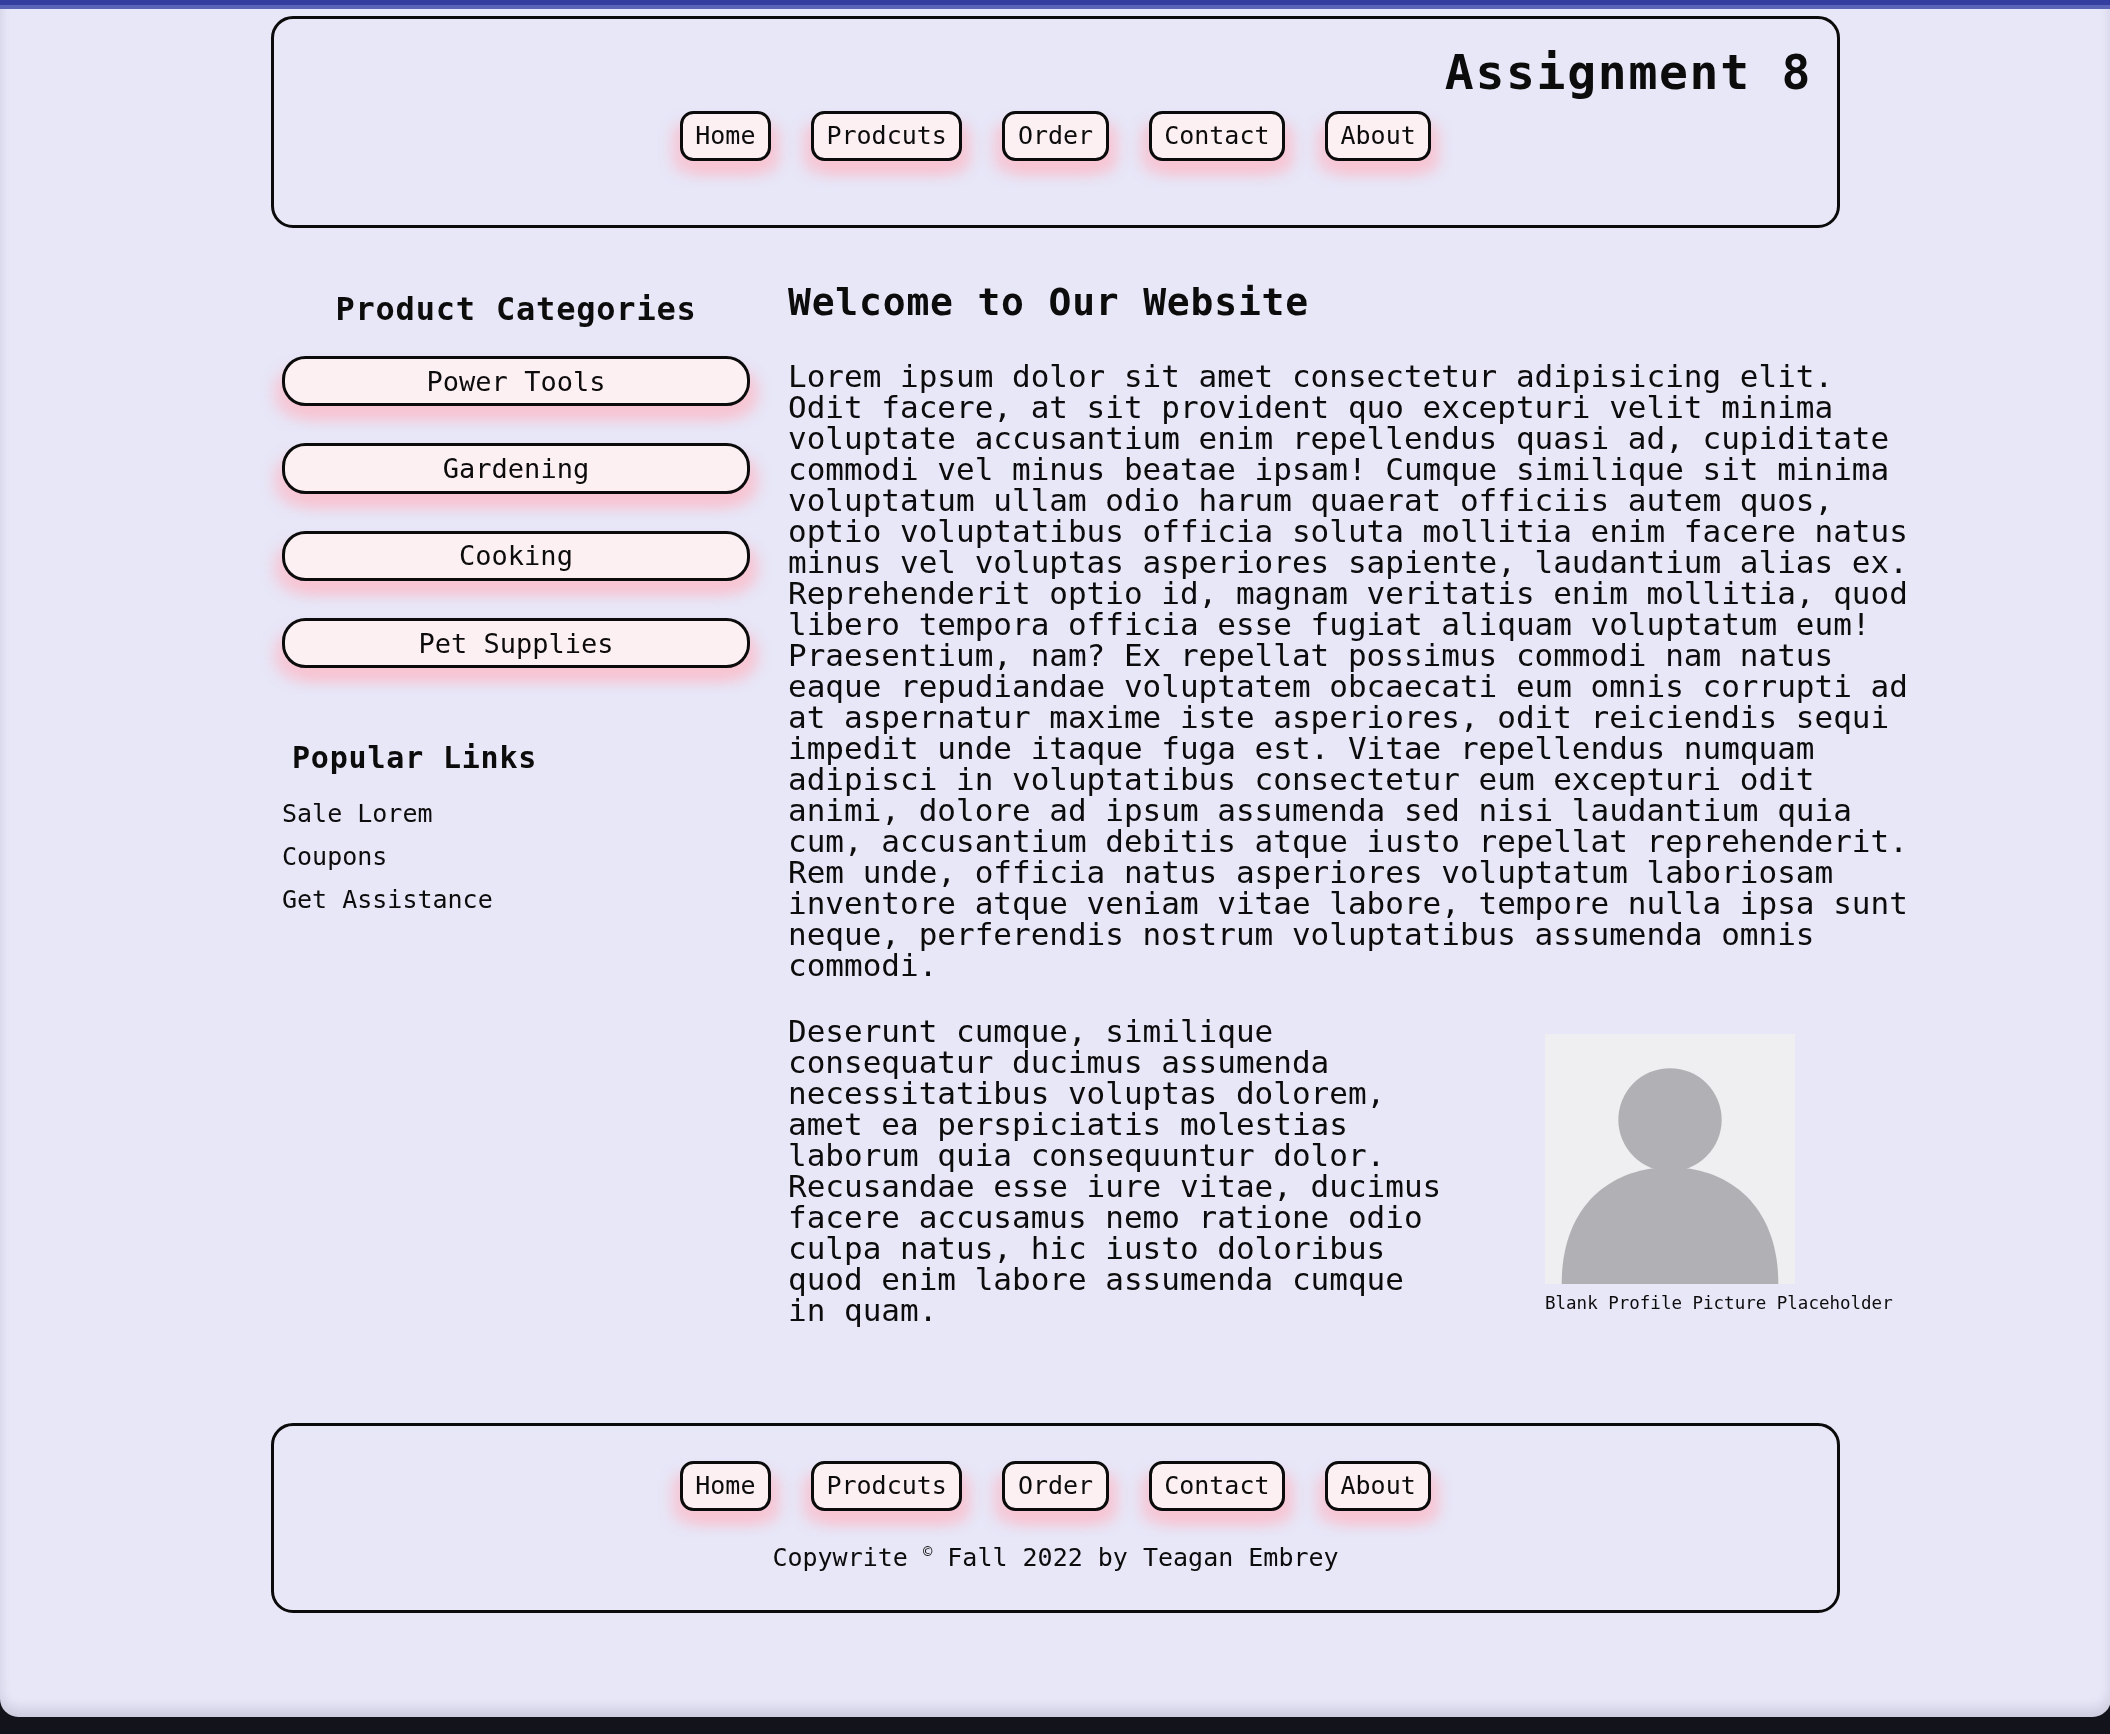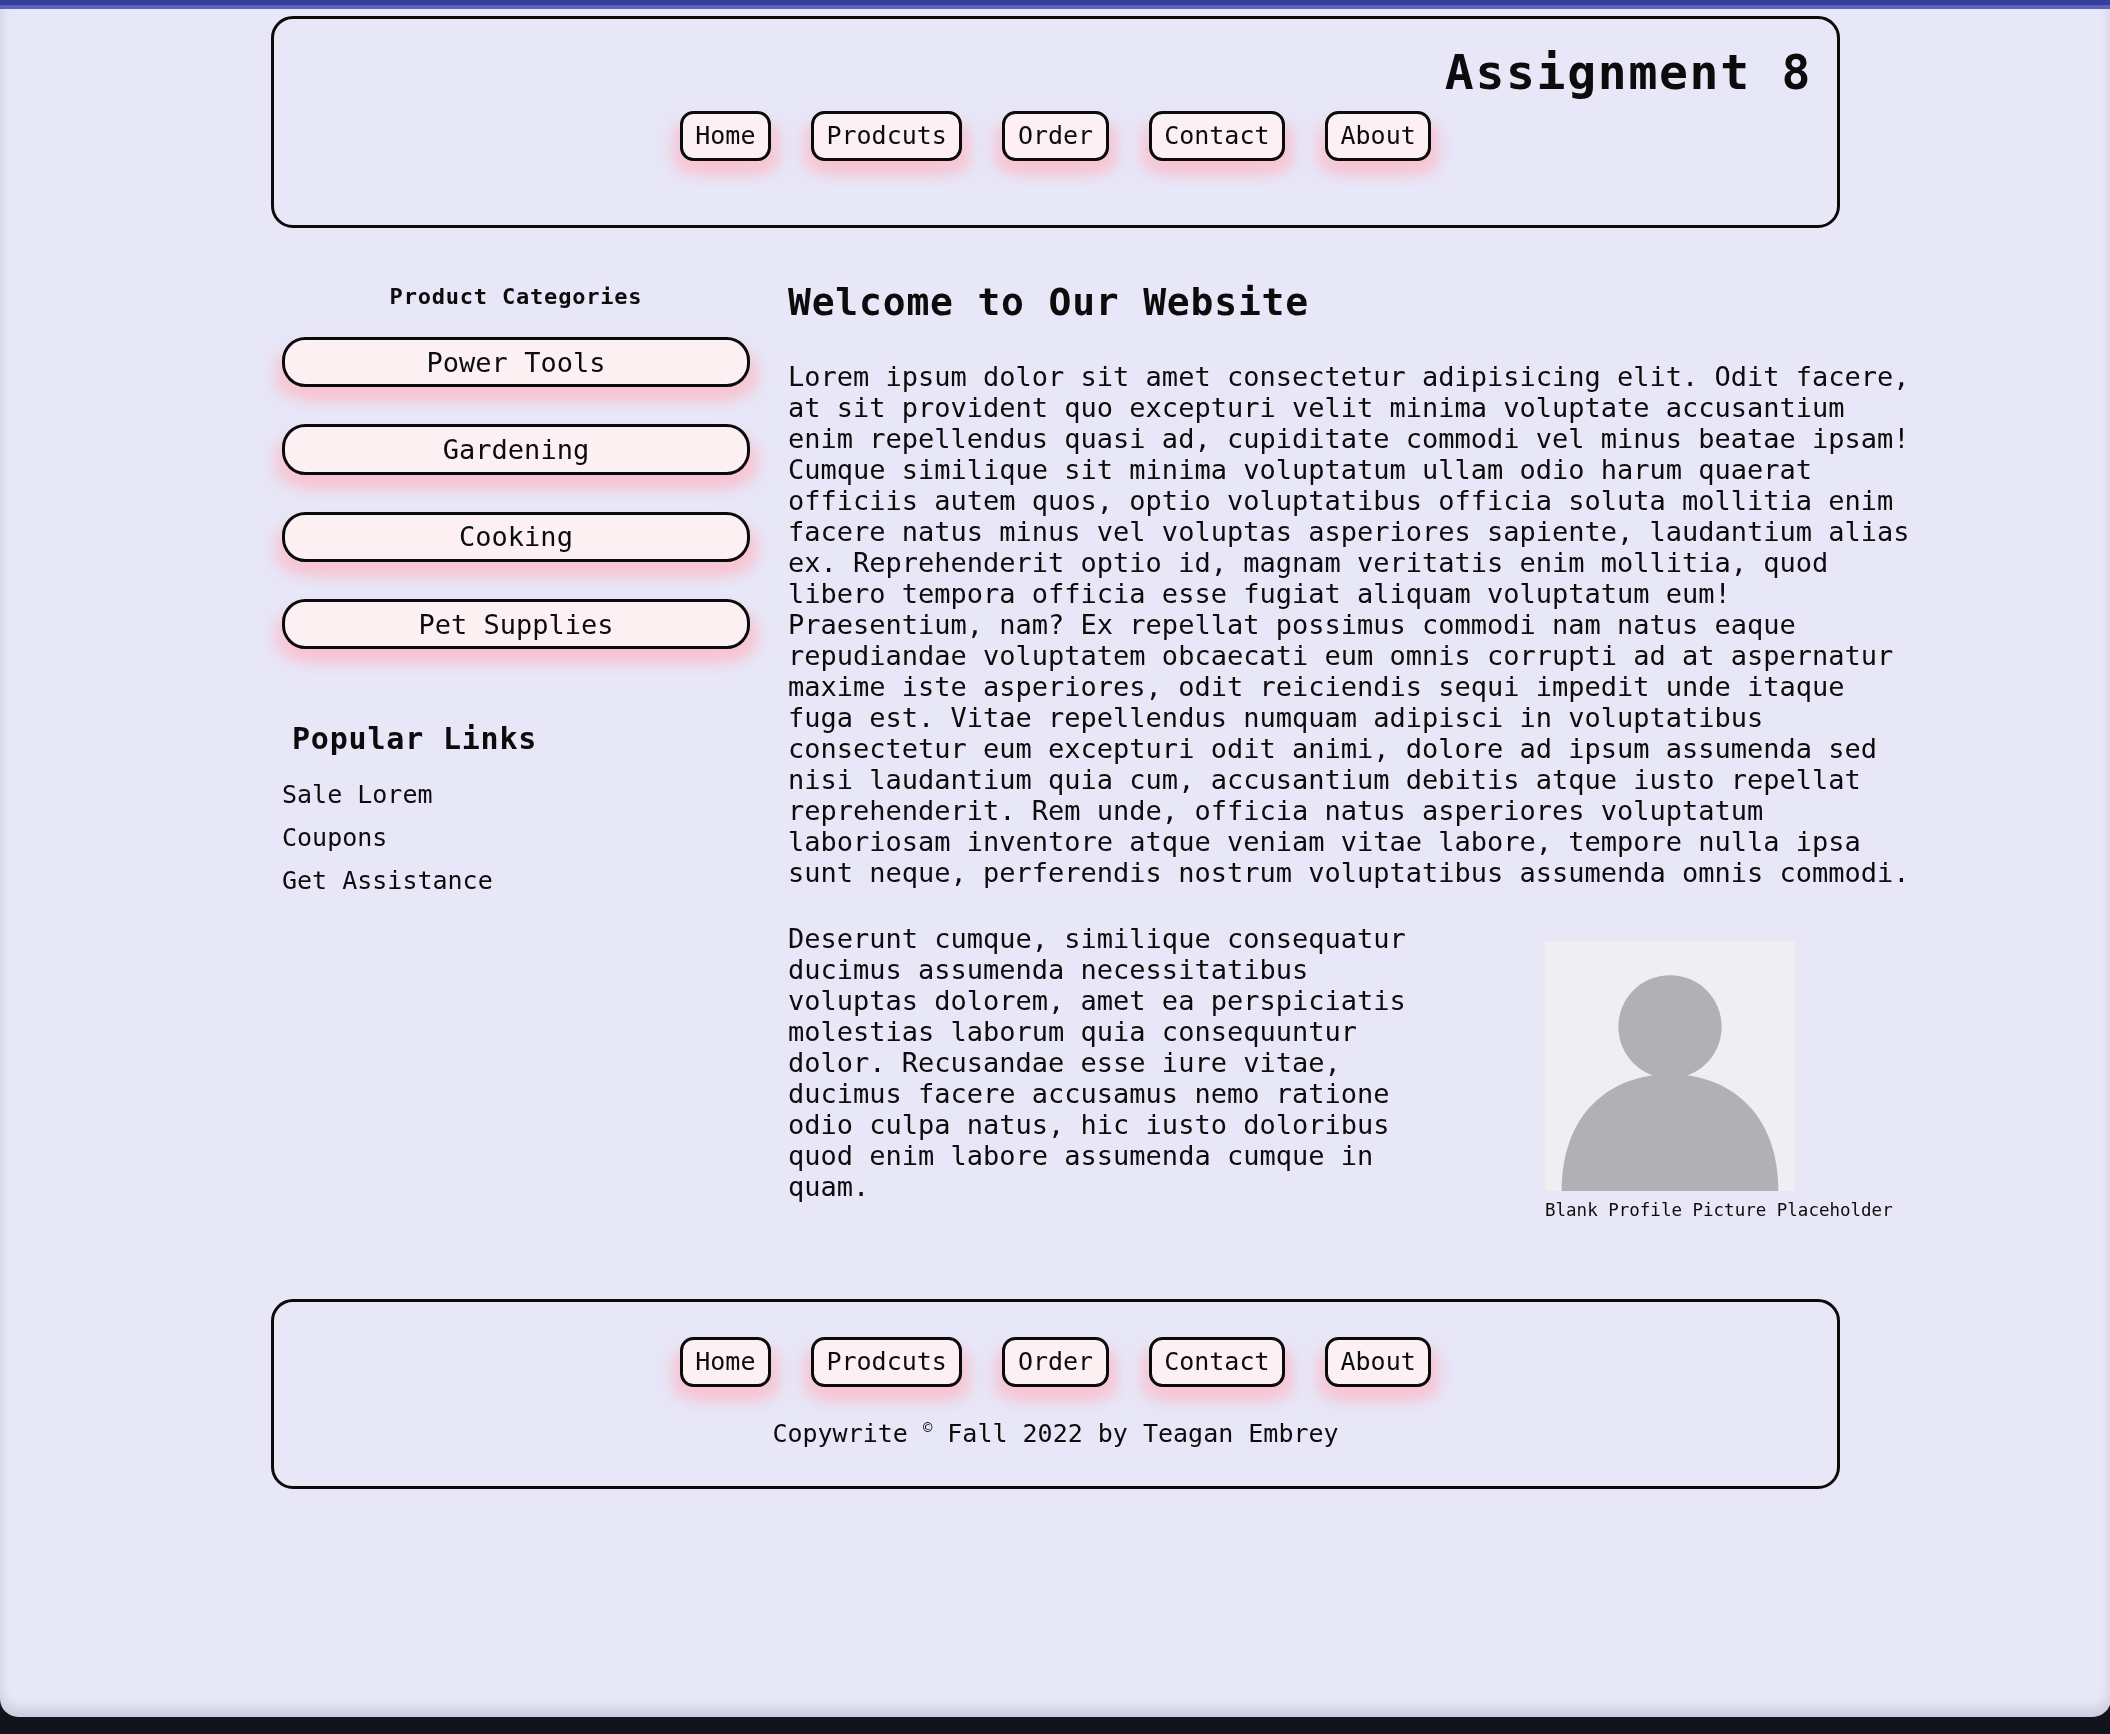--- a/index.html
+++ b/index.html
@@ -64,22 +64,22 @@
     display: flex;
     padding: 0 199px;
     margin-top: 52px;
   }
   .sidebar {
     width: 468px;
     margin-left: 83px;
     flex: none;
   }
   .sidebar-title {
-    margin: 4px 0 22px 0;
-    font-size: 22px;
+    margin: 10px 0 22px 0;
+    font-size: 32px;
     font-weight: bold;
     text-align: center;
     letter-spacing: 0.8px;
   }
   .cat-btn {
     display: block;
     width: 100%;
     margin-top: 37px;
     padding: 6.7px 0;
     font-size: 27px;
@@ -107,21 +107,21 @@
     margin-left: 38px;
   }
   .main-heading {
     margin: 0 0 37px 0;
     font-size: 38px;
     font-weight: bold;
     letter-spacing: 0.8px;
   }
   .body-text {
     margin: 18px 0 35px 0;
-    font-size: 27px;
+    font-size: 31px;
     line-height: 31px;
   }
   .profile-figure {
     float: right;
     width: 250px;
     margin: 18.4px 117px 8.3px 92px;
   }
   .img-box {
     width: 250px;
     height: 250px;

